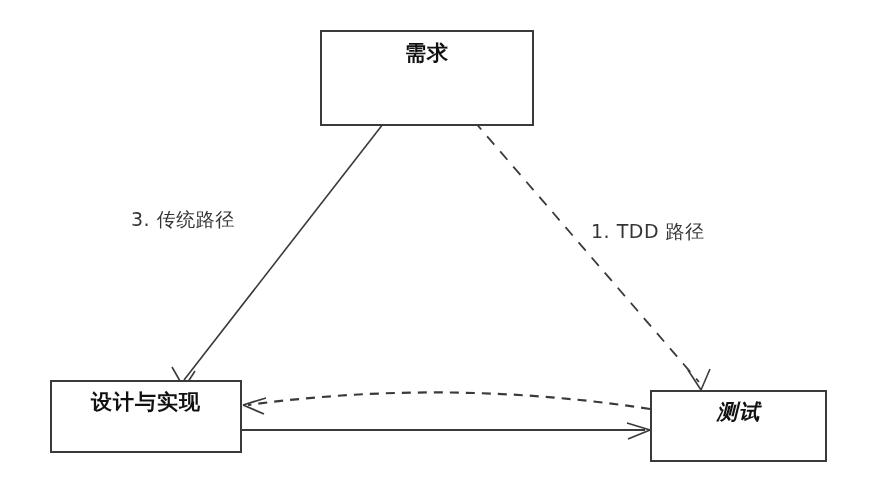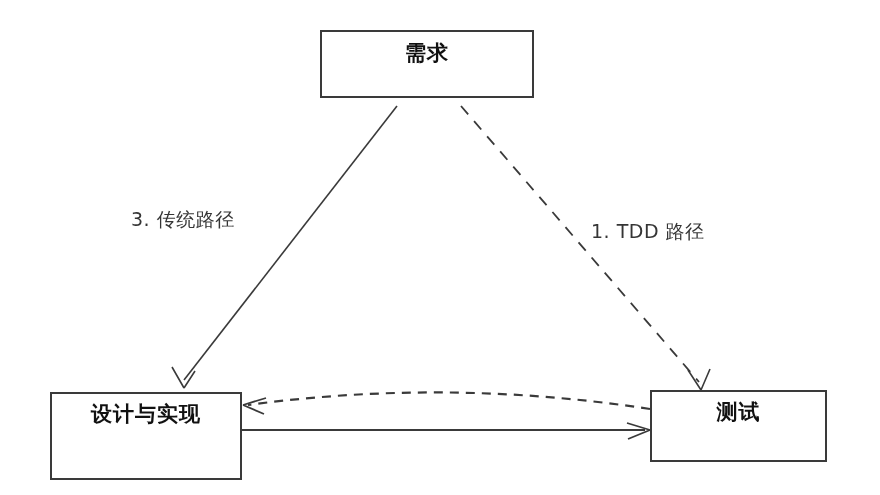--- a/index.html
+++ b/index.html
@@ -39,41 +39,42 @@
   .node-label {
     font-weight: bold;
     color: #111111;
     letter-spacing: 1px;
     white-space: nowrap;
   }
   #node-requirements {
     left: 320px;
     top: 30px;
     width: 214px;
-    height: 68px;
+    height: 96px;
   }
   #node-requirements .node-label {
     font-size: 21px;
     padding-top: 7px;
   }
   #node-design {
     left: 50px;
-    top: 392px;
+    top: 380px;
     width: 192px;
-    height: 88px;
+    height: 73px;
   }
   #node-design .node-label {
     font-size: 21px;
     padding-top: 6px;
   }
   #node-test {
     left: 650px;
     top: 390px;
     width: 177px;
     height: 72px;
+    font-style: italic;
   }
   #node-test .node-label {
     font-size: 21px;
     padding-top: 6px;
   }
   .edge-label {
     position: absolute;
     color: #353535;
     font-size: 19px;
     white-space: nowrap;

